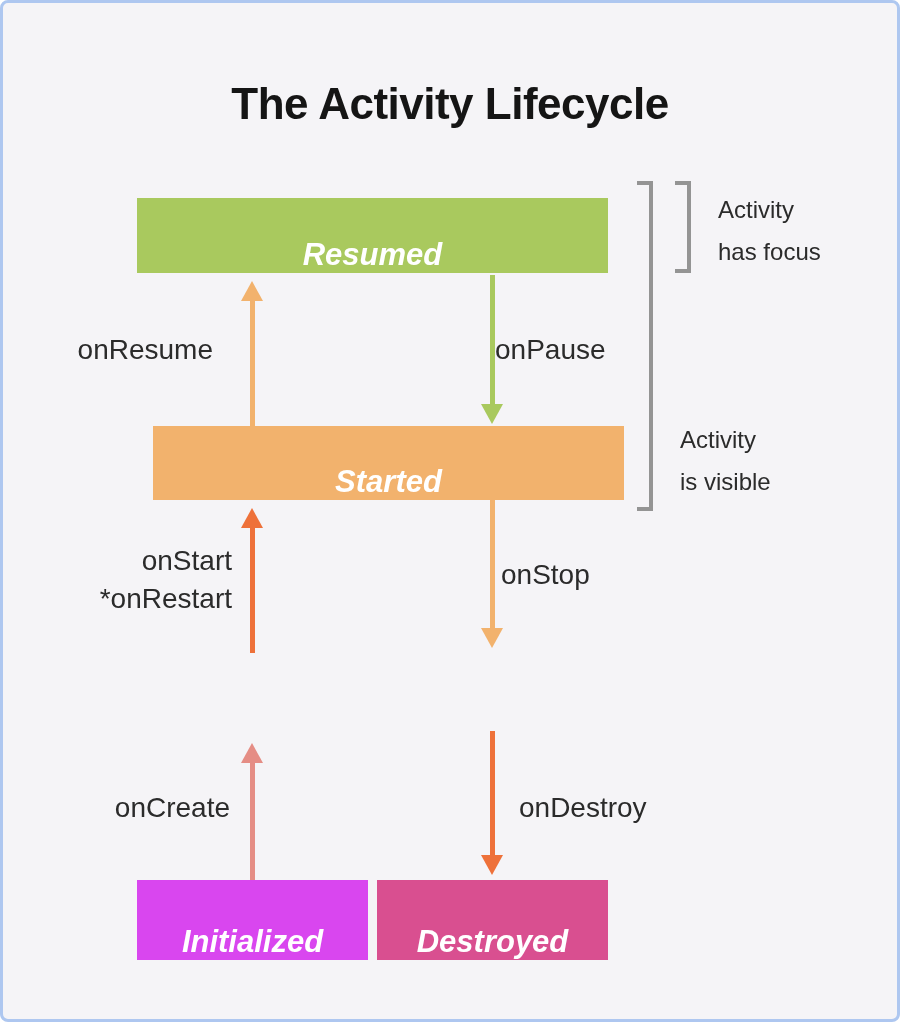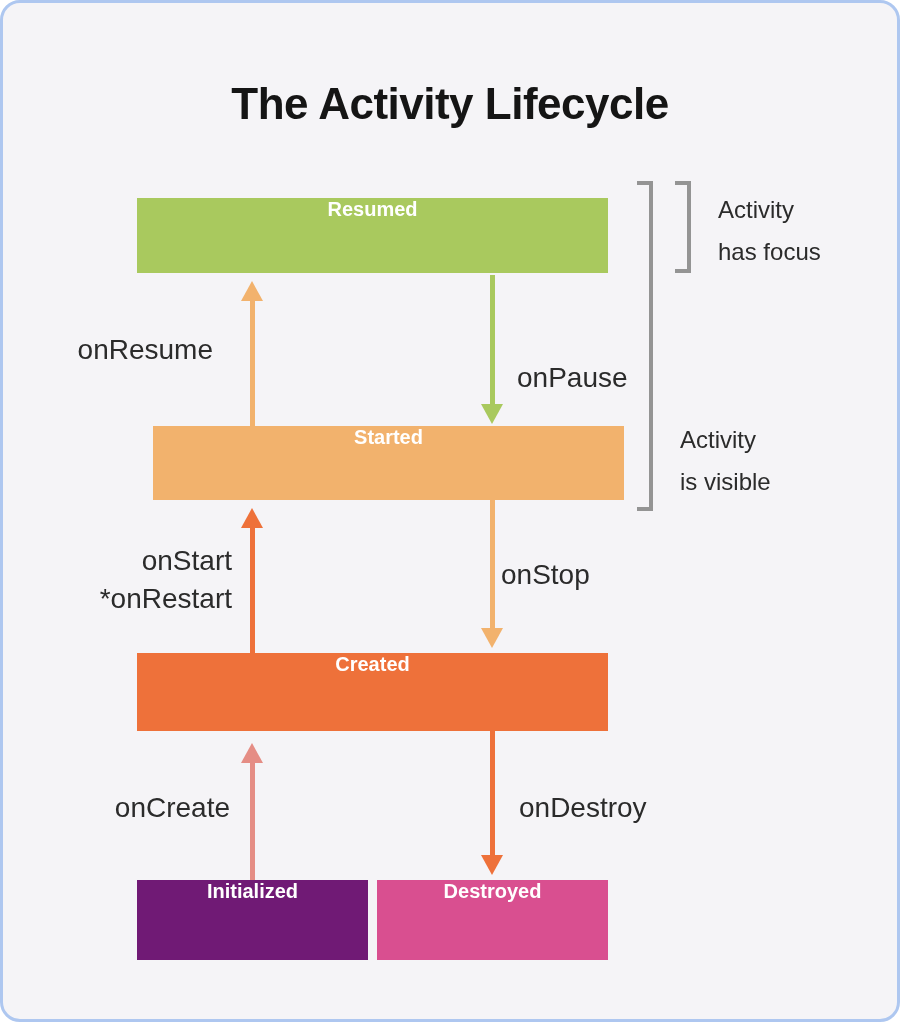--- a/index.html
+++ b/index.html
@@ -8,42 +8,43 @@
     width: 900px;
     height: 1022px;
     font-family: "Liberation Sans", sans-serif;
   }
   #stage {
     position: relative;
     width: 900px;
     height: 1022px;
     box-sizing: border-box;
     border: 3px solid #aec7f0;
-    border-radius: 20px;
+    border-radius: 8px;
     overflow: hidden;
   }
   .title {
     position: absolute;
     left: 0;
     top: 76px;
     width: 100%;
     text-align: center;
     font-size: 44px;
     font-weight: 700;
     color: #151515;
     letter-spacing: -0.5px;
   }
   .state-box {
     position: absolute;
     display: flex;
-    align-items: flex-start;
+    align-items: flex-end;
     justify-content: center;
     color: #ffffff;
-    font-size: 20px;
+    font-size: 31px;
     font-weight: 700;
+    font-style: italic;
   }
   .box-resumed     { left: 134px; top: 195px; width: 471px; height: 75px; }
   .box-started     { left: 134px; top: 423px; width: 471px; height: 74px; margin-left: 16px; }
   .box-created     { left: 134px; top: 650px; width: 471px; height: 78px; }
   .box-initialized { left: 134px; top: 877px; width: 231px; height: 80px; }
   .box-destroyed   { left: 374px; top: 877px; width: 231px; height: 80px; }
 
   .arrow {
     position: absolute;
     width: 22px;
@@ -75,21 +76,21 @@
   .arr-ondestroy { left: 478px; top: 728px; height: 144px; }
 
   .edge-label {
     position: absolute;
     font-size: 28px;
     color: #2b2b2b;
     line-height: 38px;
     white-space: nowrap;
   }
   .lbl-onresume { right: 684px; top: 328px; text-align: right; }
-  .lbl-onpause  { left: 514px;  top: 328px; margin-top: 28px; }
+  .lbl-onpause  { left: 492px;  top: 328px; }
   .lbl-onstart  { right: 665px; top: 539px; text-align: right; }
   .lbl-onstop   { left: 498px;  top: 553px; }
   .lbl-oncreate { right: 667px; top: 786px; text-align: right; }
   .lbl-ondestroy{ left: 516px;  top: 786px; }
 
   .bracket {
     position: absolute;
     box-sizing: border-box;
     border-top-width: 4px;    border-top-style: solid;
     border-right-width: 4px;  border-right-style: solid;
@@ -117,25 +118,22 @@
   <div class="title">The Activity Lifecycle</div>
 
   <div class="state-box box-resumed" style="background-color: rgb(169, 201, 94);">
     <span>Resumed</span>
   </div>
 
   <div class="state-box box-started" style="background-color: rgb(242, 178, 109);">
     <span>Started</span>
   </div>
 
-  <div class="state-box box-created" style="background-color: rgb(238, 113, 58);">
-    <span>Created</span>
-  </div>
 
-  <div class="state-box box-initialized" style="background-color: #701a75;">
+  <div class="state-box box-initialized" style="background-color: #d946ef;">
     <span>Initialized</span>
   </div>
 
   <div class="state-box box-destroyed" style="background-color: rgb(217, 79, 144);">
     <span>Destroyed</span>
   </div>
 
   <div class="arrow arr-onresume">
     <div class="head-up" style="border-bottom-color: rgb(242, 178, 109);"></div>
     <div class="shaft" style="background-color: rgb(242, 178, 109);"></div>

